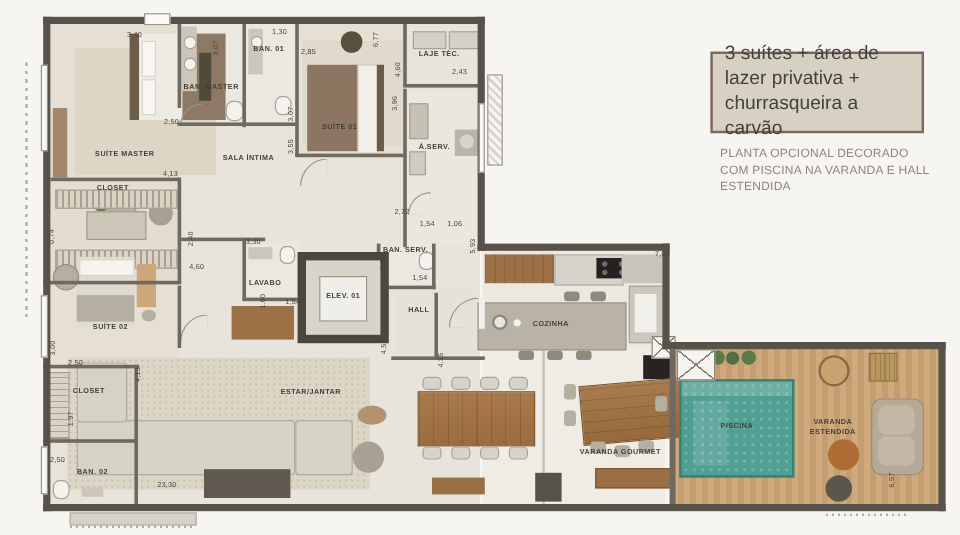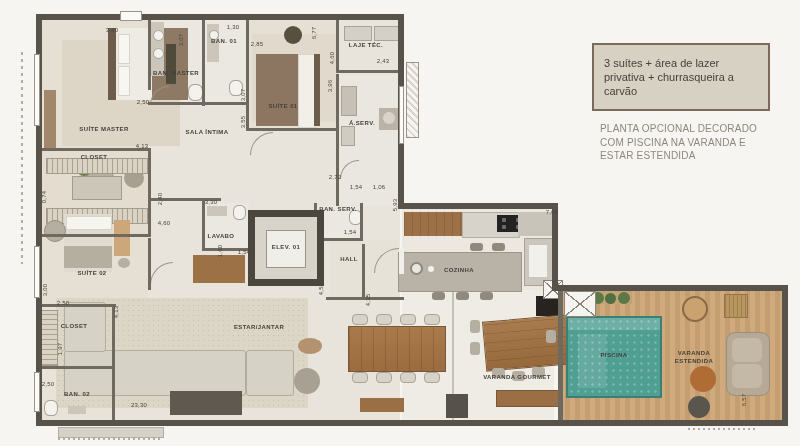--- a/index.html
+++ b/index.html
@@ -25,21 +25,21 @@
   .room-label.wrap{white-space:normal;}
   .dim{position:absolute;transform:translate(-50%,-50%);font-size:6px;color:#4a453d;
     letter-spacing:.2px;white-space:nowrap;z-index:30;}
   .dim.v{transform:translate(-50%,-50%) rotate(-90deg);}
   
   .area-box{position:absolute;left:450px;top:43px;width:142px;height:68px;background:#ffffff;
     border:2px solid #7d695a;box-sizing:border-box;display:flex;align-items:center;justify-content:center;
     font-size:22px;color:#3d3a36;z-index:40;}
   .features-box{position:absolute;left:592px;top:43px;width:178px;height:68px;background:#d7d1c3;
     border:2px solid #7d695a;box-sizing:border-box;display:flex;align-items:center;padding:0 10px;
-    font-size:11px;color:#45413b;line-height:1.3;z-index:40;}
+    font-size:16px;color:#45413b;line-height:1.3;z-index:40;}
   .note{position:absolute;left:600px;top:122px;width:178px;font-size:10px;color:#8d887e;
     line-height:1.35;letter-spacing:.2px;z-index:40;}
 </style>
 </head>
 <body>
 
 <div class="stage">
   <div class="plan">
 
     <div class="floor" style="left:40px;top:18px;width:360px;height:404px;background:#e9e4db;"></div>
@@ -277,14 +277,14 @@
       <div class="dim v" style="left: 60px; top: 349px;">1,97</div>
       <div class="dim v" style="left: 116px; top: 312px;">4,13</div>
       <div class="dim" style="left: 48px; top: 384px;">2,50</div>
       <div class="dim" style="left: 139px; top: 405px;">23,30</div>
       <div class="dim v" style="left: 744px; top: 400px;">6,57</div>
     </div>
 
   <div class="features-box">
     <span>3 suítes + área de lazer privativa + churrasqueira a carvão</span>
   </div>
-  <div class="note">PLANTA OPCIONAL DECORADO COM PISCINA NA VARANDA E ESTAR ESTENDIDA</div>
+  <div class="note">PLANTA OPCIONAL DECORADO COM PISCINA NA VARANDA E HALL ESTENDIDA</div>
 </div>
 
 </body></html>

